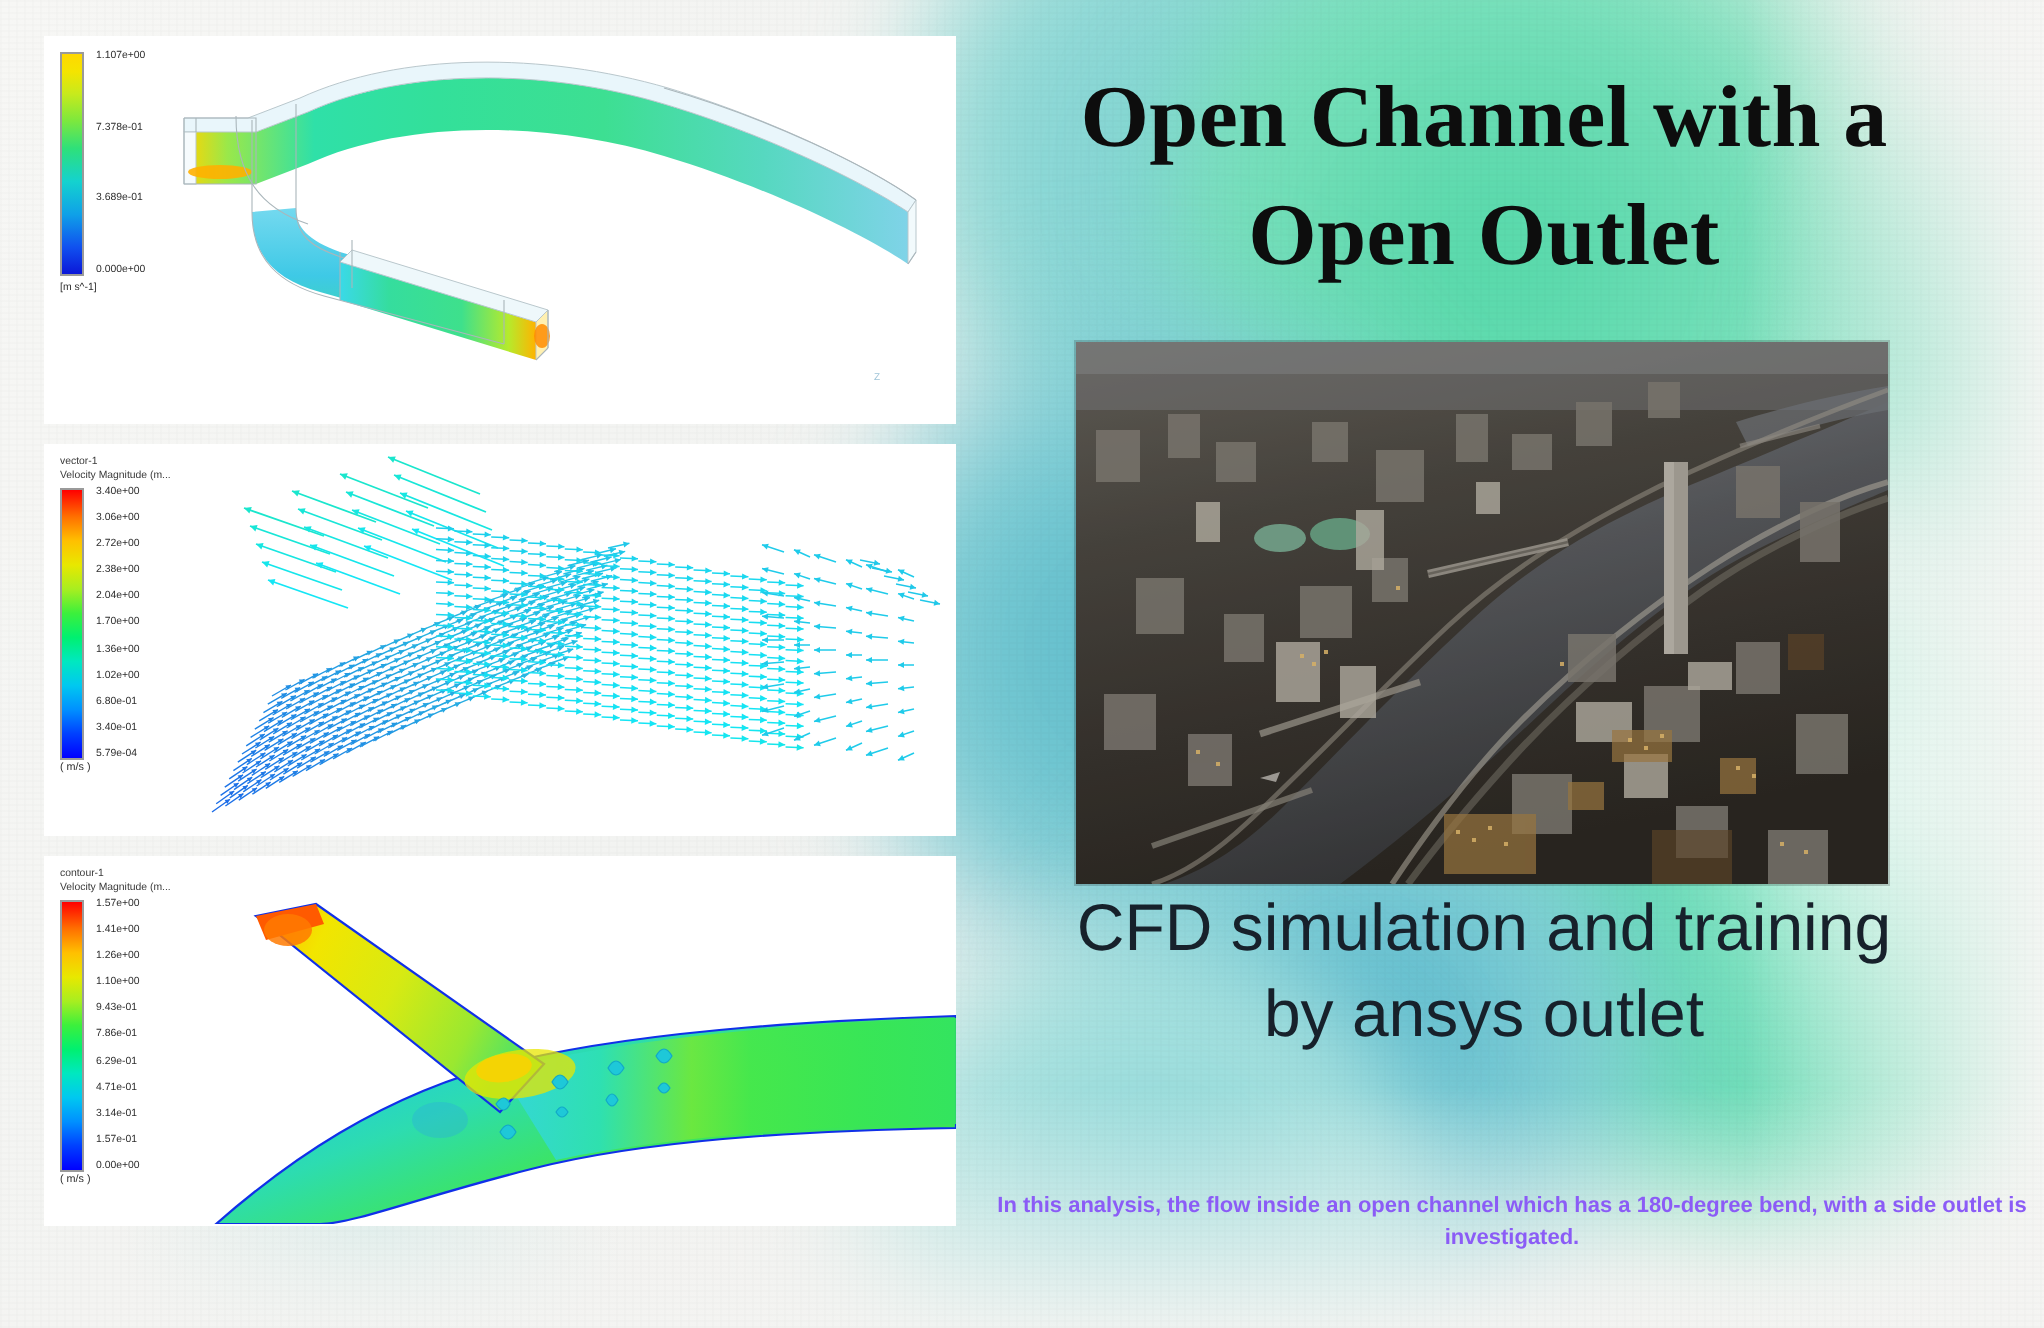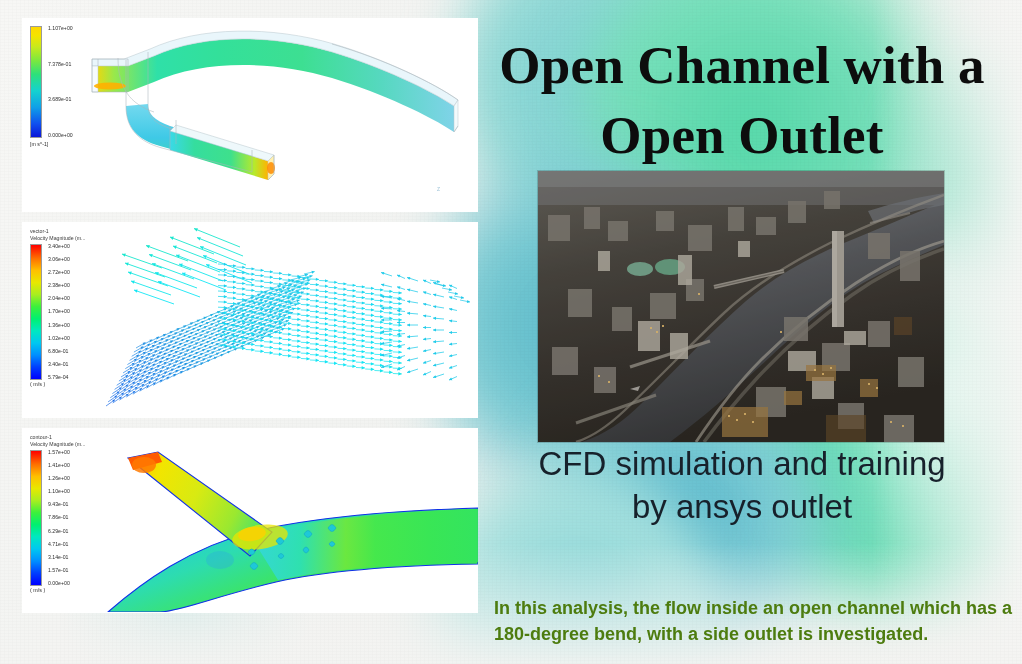--- a/index.html
+++ b/index.html
@@ -81,37 +81,37 @@
 
   
   .p3-stage { position:absolute; left:78px; top:6px; width:378px; height:178px; }
 
   .axis-mark { position:absolute; right:34px; bottom:6px; font-size:5px; color:#9fc4d8; }
 
   
   #title {
     position:absolute; left:492px; top:30px; width:500px;
     font-family:"Liberation Serif", serif;
-    font-weight:700; font-size:53px; line-height:1.33;
+    font-weight:700; font-size:44px; line-height:1.33;
     color:#0d0d0d; text-align:center; letter-spacing:.2px;
   }
   #photo {
     position:absolute; left:538px; top:171px; width:406px; height:271px;
     overflow:hidden; background:#2a2724;
     box-shadow:0 0 0 1px rgba(0,0,0,.18);
   }
   #subtitle {
     position:absolute; left:492px; top:443px; width:500px;
     font-size:33px; line-height:1.30; color:#17212b;
     text-align:center; font-weight:300;
   }
   #caption {
     position:absolute; left:494px; top:596px; width:524px;
-    font-size:18px; line-height:1.42; color:#4d7c0f;
-    text-align:left; font-weight:700;
+    font-size:11px; line-height:1.42; color:#8b5cf6;
+    text-align:center; font-weight:700;
   }
 </style>
 </head>
 <body>
 
 <div id="poster">
 
   <div class="bg-base"></div>
   <div class="blob blob-teal1"></div>
   <div class="blob blob-mint1"></div>

